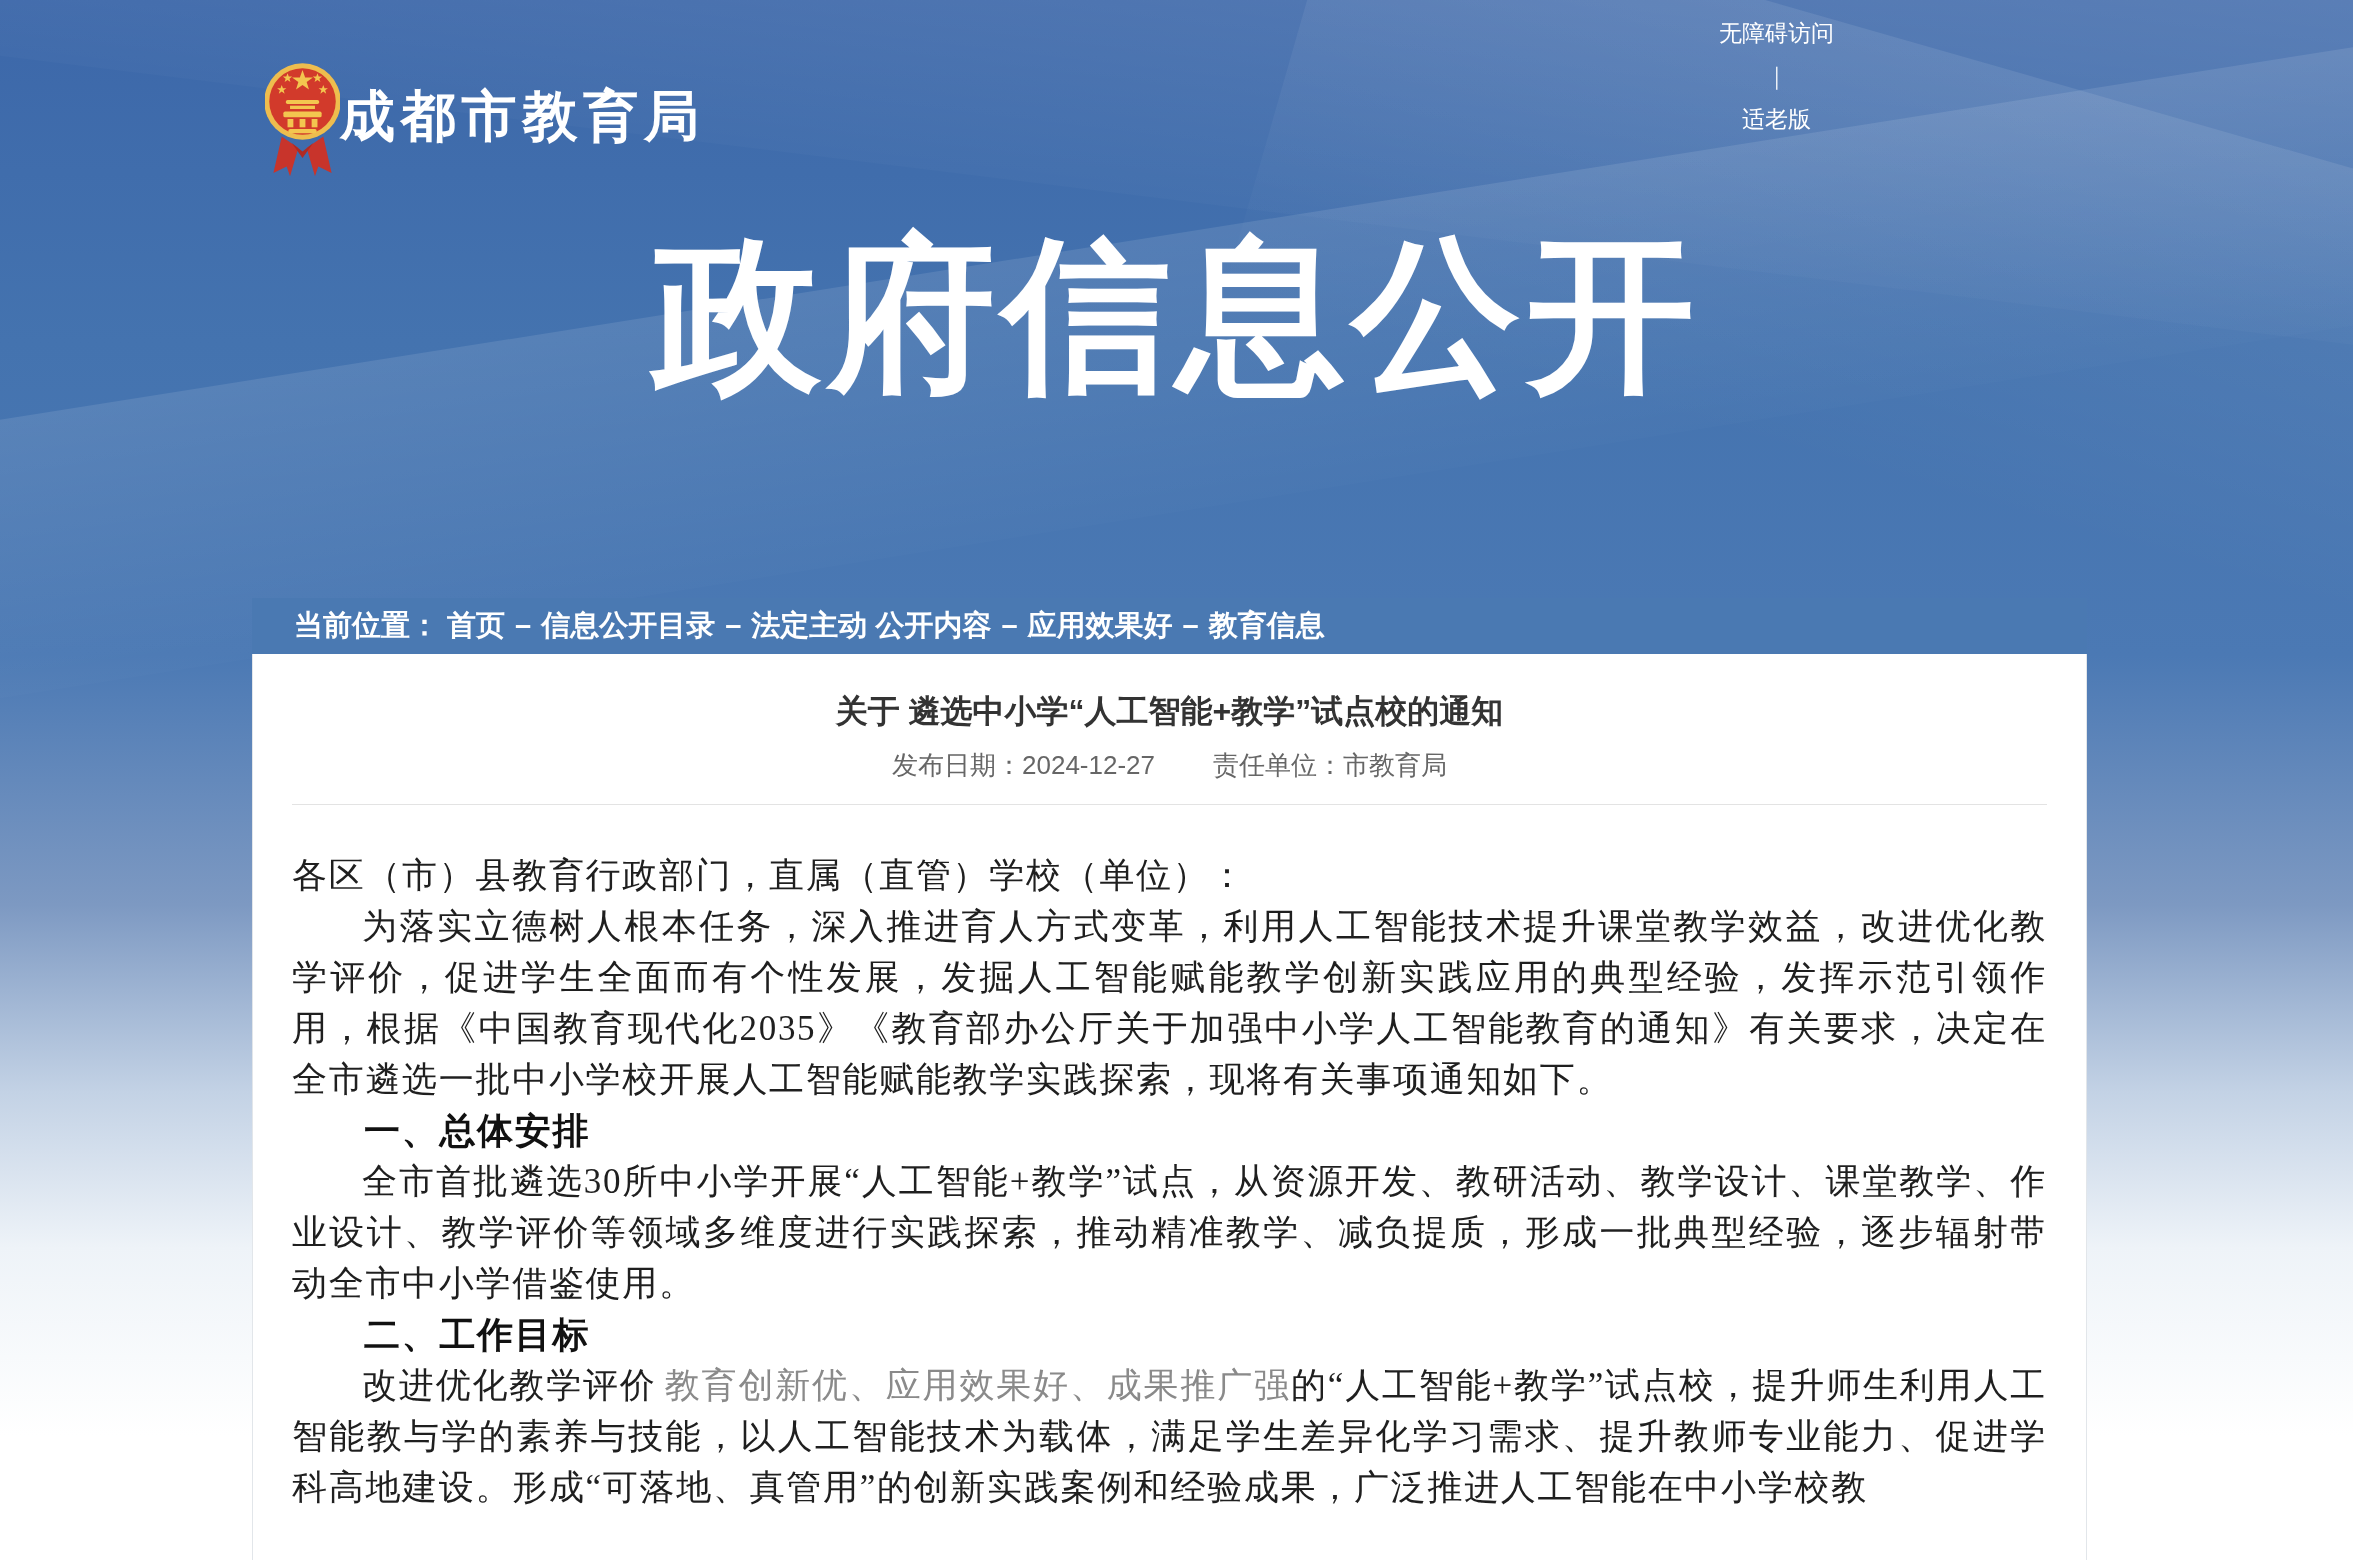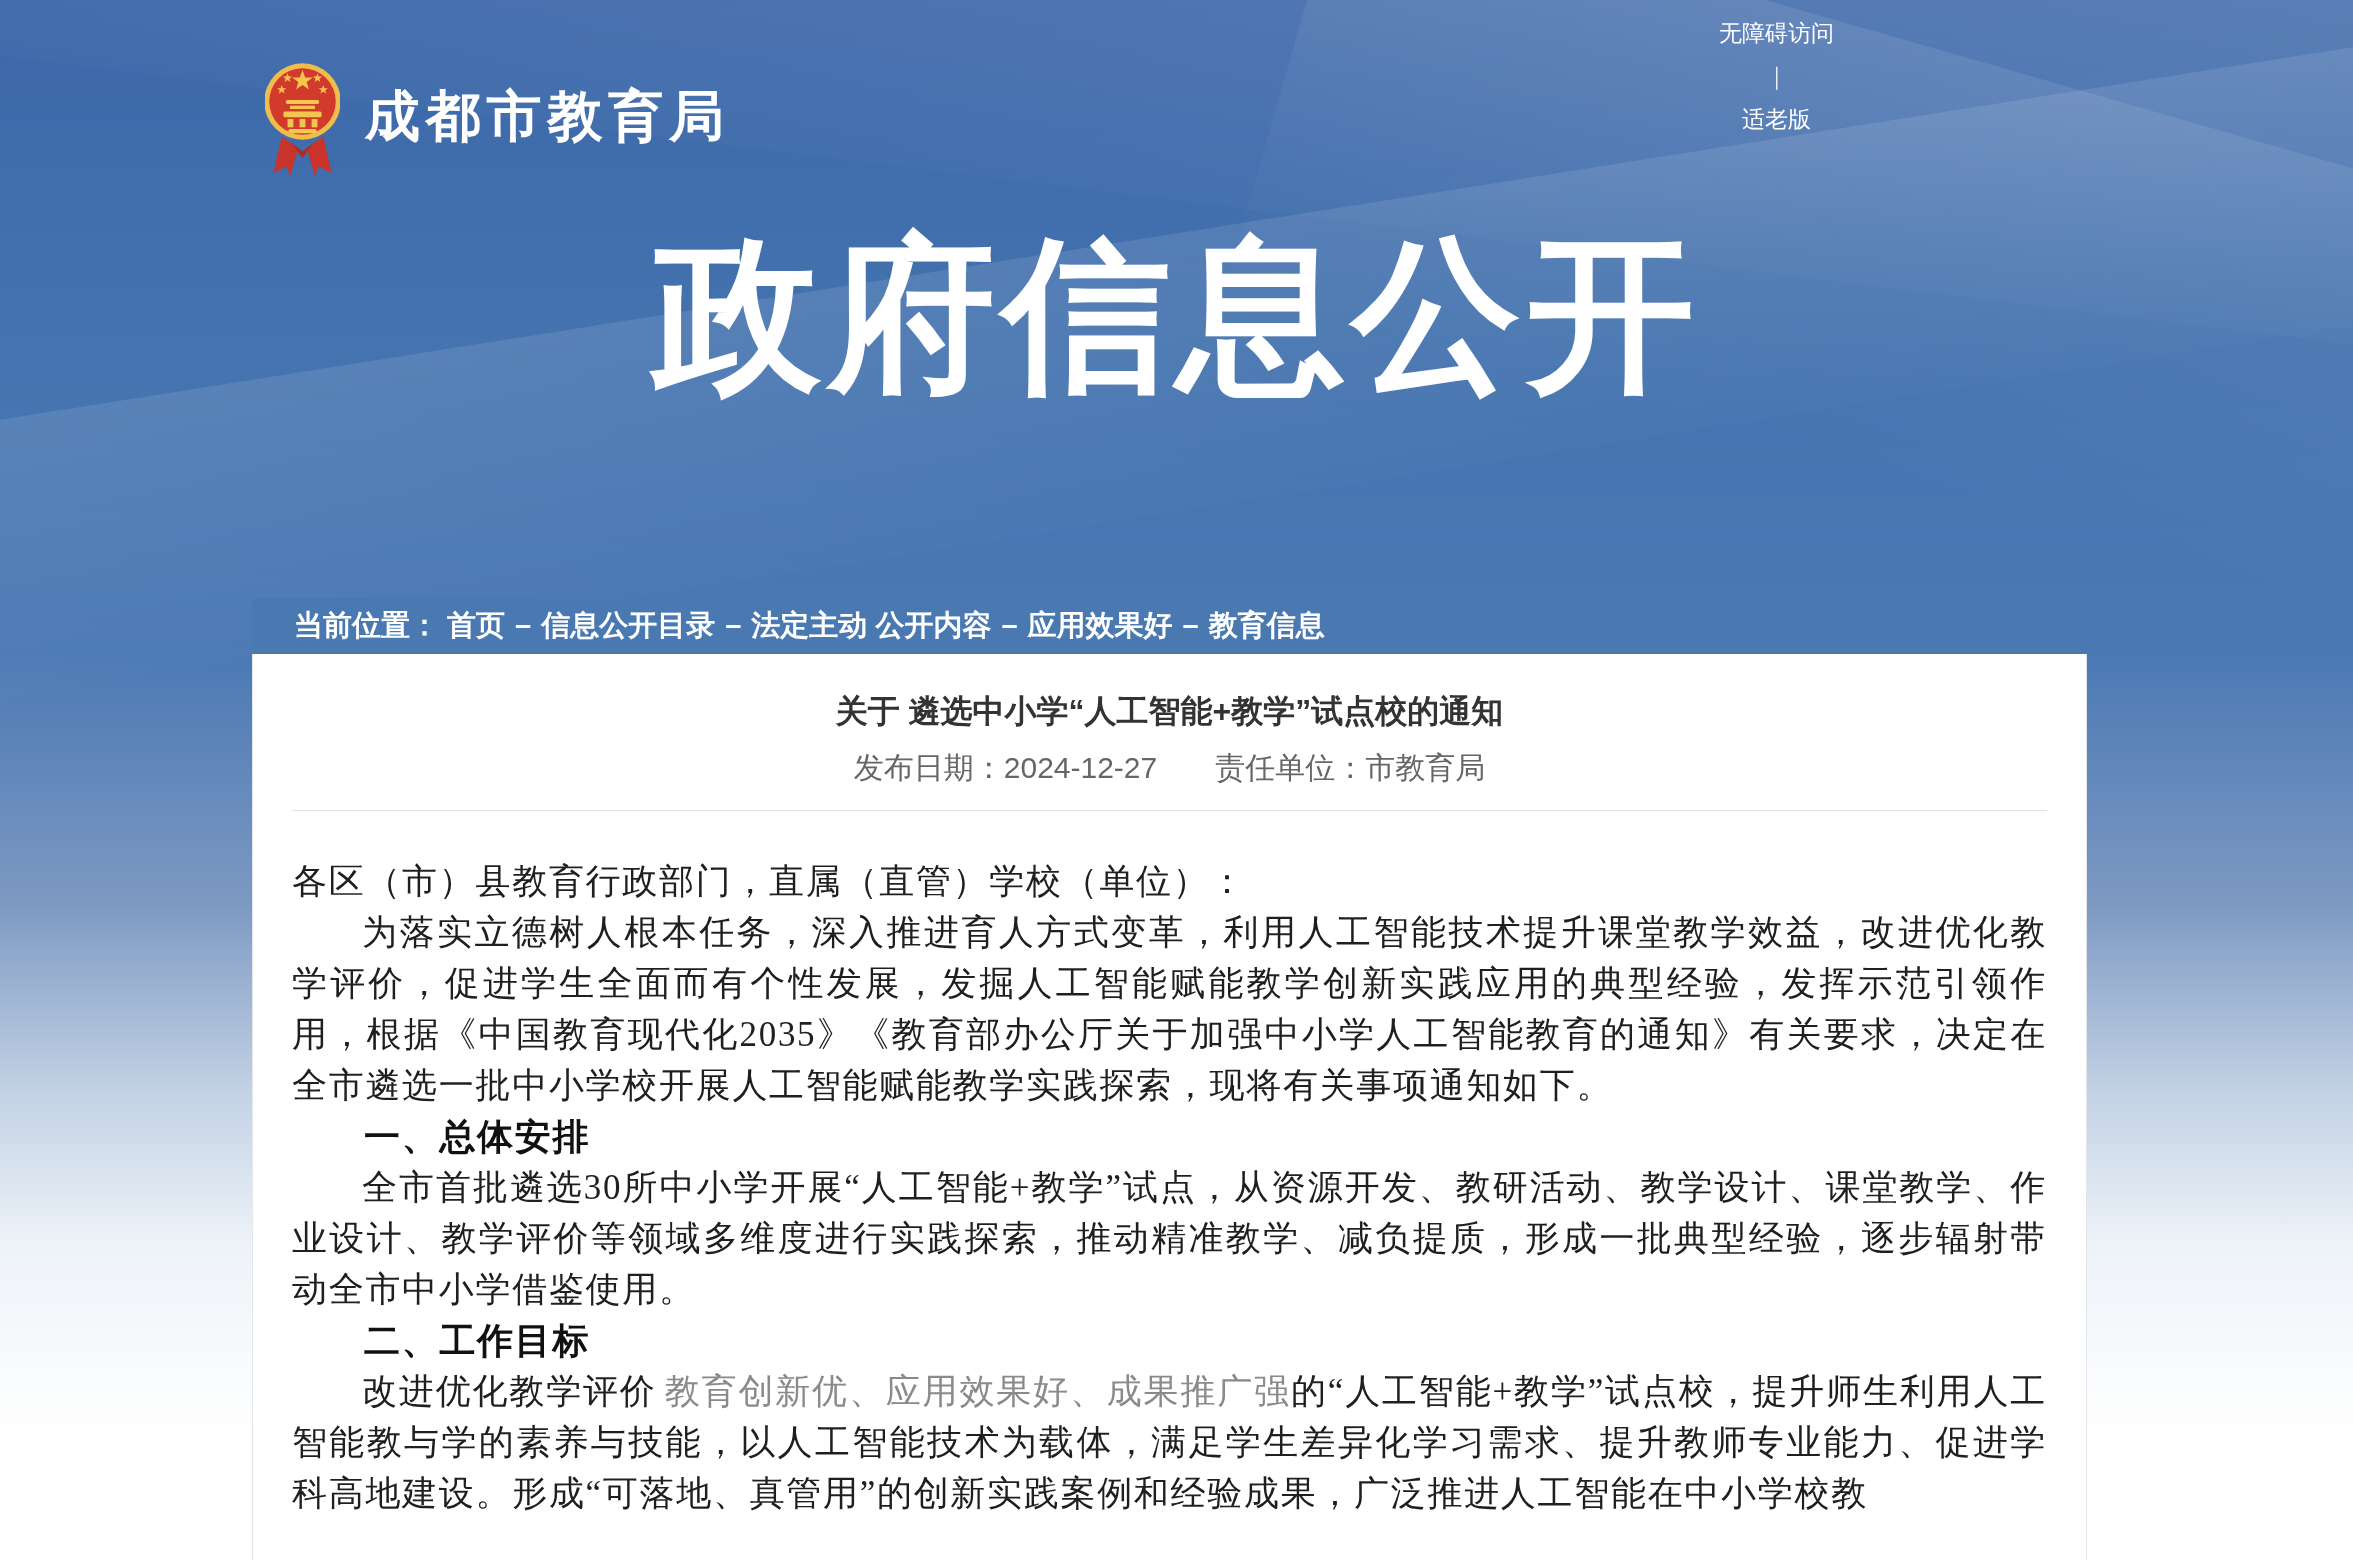--- a/index.html
+++ b/index.html
@@ -14,21 +14,21 @@
       background:linear-gradient(180deg,rgba(255,255,255,0.16),rgba(255,255,255,0.02));}
   .s2{left:-167px;top:217px;width:2917px;height:275px;transform:rotate(-9deg);
       background:linear-gradient(180deg,rgba(255,255,255,0.10),rgba(255,255,255,0.01));}
   .s3{left:1250px;top:100px;width:1667px;height:433px;transform:rotate(16deg);
       background:linear-gradient(180deg,rgba(255,255,255,0.09),rgba(255,255,255,0.0));}
 
   .topbar-links{position:absolute;top:18.3px;left:1719px;font-size:23px;color:#fff;display:flex;align-items:center;gap:11.7px;flex-direction:column;}
   .topbar-links a{color:#fff;text-decoration:none;cursor:pointer;}
   .topbar-links .sep{opacity:.9;}
 
-  .brand{position:absolute;left:265px;top:50px;display:flex;align-items:center;gap:25px;height:133px;}
+  .brand{position:absolute;left:265px;top:50px;display:flex;align-items:center;height:133px;}
   .brand svg{display:block;}
   .site-name{font-size:55px;font-weight:700;color:#fff;letter-spacing:5.8px;cursor:pointer;}
 
   .banner-title{
     position:absolute;top:227px;left:0;width:100%;margin:0;text-align:center;
     font-size:168px;font-weight:900;color:#fff;letter-spacing:6.7px;line-height:1.05;
   }
 
   .panel{position:absolute;left:252px;top:598px;width:1835px;height:963px;}
   .breadcrumb{
@@ -36,21 +36,21 @@
     display:flex;align-items:center;padding-left:42px;box-sizing:border-box;text-align:center;
   }
   .breadcrumb a{color:#fff;text-decoration:none;cursor:pointer;}
   .crumb-sep{margin:0 10px;font-weight:700;}
   .panel-body{
     background:#fff;height:907px;box-sizing:border-box;
     border-left:0.8px solid #e2e6ea;border-right:0.8px solid #e2e6ea;
     padding:0 39px;
   }
   .article-title{margin:0;padding-top:37px;text-align:center;font-size:32px;font-weight:700;color:#333;line-height:1.3;}
-  .meta-row{margin-top:15px;display:flex;justify-content:center;gap:58px;font-size:30px;color:#666;}
+  .meta-row{margin-top:15px;display:flex;justify-content:center;gap:58px;font-size:26px;color:#666;}
   .meta-row span{white-space:nowrap;}
   .tools-row{margin-top:33px;display:flex;justify-content:center;align-items:center;font-size:24px;color:#7d7d7d;}
   .tools-row .dark{color:#333;}
   .fs-opt{color:#7d7d7d;margin:0 7.5px;cursor:pointer;text-decoration:none;}
   .tool-btn{color:#7d7d7d;margin-left:35px;cursor:pointer;text-decoration:none;}
   .tool-btn:first-of-type{margin-left:50px;}
   .divider{border:none;border-top:0.8px solid #e3e3e3;margin:21.7px 0 0 0;}
 
   .body-text{
     margin-top:45px;font-family:"Liberation Serif","DejaVu Serif",serif;

